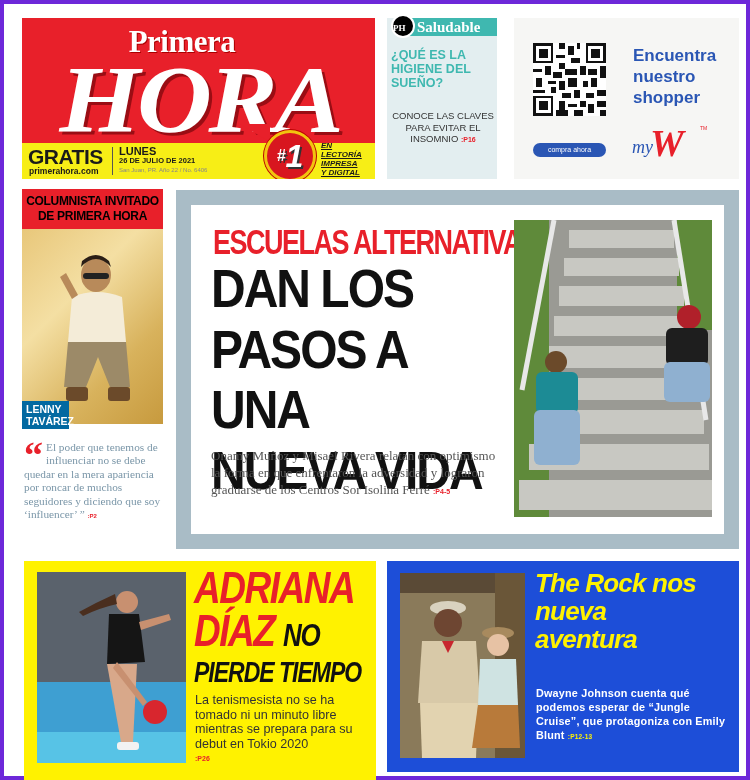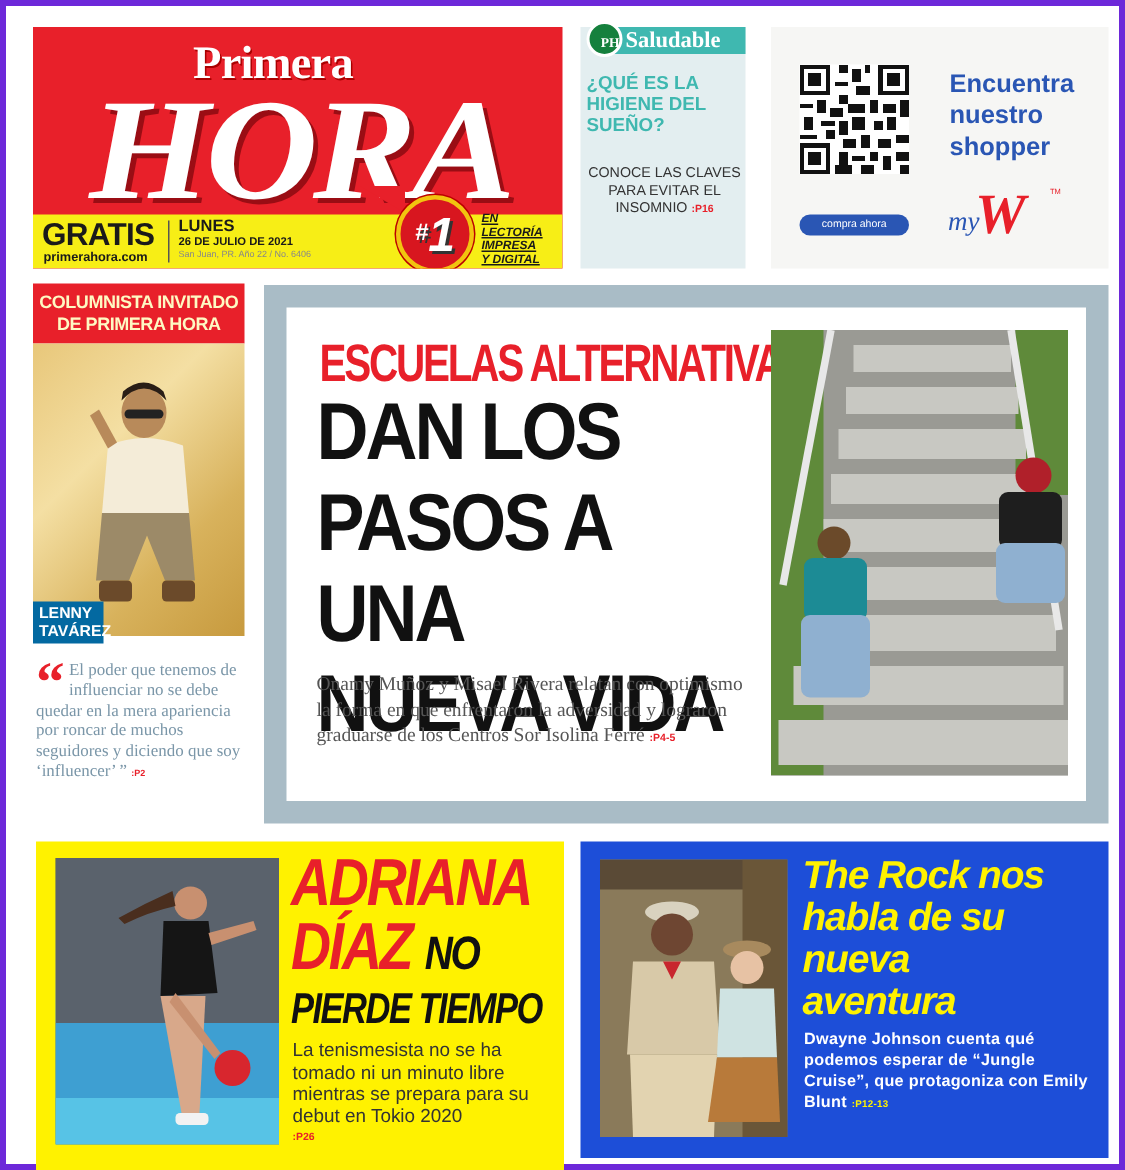--- a/index.html
+++ b/index.html
@@ -19,39 +19,39 @@
   .mh-date { position: absolute; left: 97px; top: 13px; font-size: 7.5px; font-weight: bold; color: #1a1a1a; }
   .mh-edition { position: absolute; left: 97px; top: 24px; font-size: 6px; color: #888; }
   .mh-badge { position: absolute; left: 242px; top: 112px; width: 52px; height: 52px; border-radius: 50%; background: #d8161f; border: 3px solid #f2c40f; display: flex; align-items: center; justify-content: center; color: #fff; font-family: "Liberation Sans", sans-serif; font-weight: bold; font-style: italic; font-size: 32px; text-shadow: 2px 2px 0 #333; box-shadow: 0 0 0 1px #b00; }
   .mh-badge sup { font-size: 16px; vertical-align: top; line-height: 20px; }
   .mh-tail { position: absolute; left: 218px; top: 106px; width: 0; height: 0; border-left: 30px solid transparent; border-top: 18px solid #e8202a; }
   .mh-lectoria { position: absolute; left: 299px; top: 123px; font-size: 8px; font-weight: bold; font-style: italic; color: #1a1a1a; line-height: 9px; text-decoration: underline; }
 
   
   .salud { position: absolute; left: 383px; top: 14px; width: 110px; height: 161px; background: #e3eef0; }
   .salud-head { position: absolute; left: 14px; top: 0; width: 96px; height: 18px; background: #3fb8b0; color: #fff; font-family: "Liberation Serif", serif; font-weight: bold; font-size: 15px; line-height: 18px; padding-left: 4px; }
-  .salud-logo { position: absolute; left: -10px; top: -4px; width: 24px; height: 24px; border-radius: 50%; background: #15803d; color: #fff; font-family: "Liberation Serif", serif; font-size: 9px; font-weight: bold; text-align: right; line-height: 24px; border: 2px solid #fff; }
+  .salud-logo { position: absolute; left: -10px; top: -4px; width: 24px; height: 24px; border-radius: 50%; background: #000000; color: #fff; font-family: "Liberation Serif", serif; font-size: 9px; font-weight: bold; text-align: left; line-height: 24px; border: 2px solid #fff; }
   .salud-q { position: absolute; left: 4px; top: 30px; width: 104px; color: #3fb8b0; font-weight: bold; font-size: 12.5px; line-height: 14px; }
   .salud-sub { position: absolute; left: 4px; top: 92px; width: 104px; text-align: center; color: #333; font-size: 9.5px; line-height: 11.5px; }
   .salud-sub .pg { color: #e8202a; font-weight: bold; font-size: 7px; }
 
   
   .ad { position: absolute; left: 510px; top: 14px; width: 225px; height: 161px; background: #f6f6f4; }
   .ad-qr { position: absolute; left: 19px; top: 25px; width: 73px; height: 73px; background: #fff; }
   .ad-qr svg { width: 73px; height: 73px; }
   .ad-btn { position: absolute; left: 19px; top: 125px; width: 73px; height: 14px; border-radius: 7px; background: #2a56b4; color: #fff; font-size: 7px; text-align: center; line-height: 14px; }
   .ad-text { position: absolute; left: 119px; top: 27px; color: #2a56b4; font-weight: bold; font-size: 17px; line-height: 21px; }
   .ad-logo { position: absolute; left: 118px; top: 105px; height: 40px; width: 90px; }
   .ad-logo .my { position: absolute; left: 0; top: 14px; font-family: "Liberation Serif", serif; font-style: italic; color: #2a56b4; font-size: 18px; }
   .ad-logo .w { position: absolute; left: 18px; top: 0; font-family: "Liberation Serif", serif; font-style: italic; font-weight: bold; color: #e8202a; font-size: 38px; line-height: 40px; }
   .ad-logo .tm { position: absolute; left: 68px; top: 2px; font-size: 5px; color: #e8202a; }
 
   
   .col { position: absolute; left: 18px; top: 185px; width: 141px; height: 360px; }
-  .col-head { position: absolute; left: 0; top: 0; width: 141px; height: 40px; background: #e8202a; color: #fef9c3; font-weight: bold; font-size: 12px; text-align: center; line-height: 15px; padding-top: 5px; letter-spacing: -0.3px; }
+  .col-head { position: absolute; left: 0; top: 0; width: 141px; height: 40px; background: #e8202a; color: #000000; font-weight: bold; font-size: 12px; text-align: center; line-height: 15px; padding-top: 5px; letter-spacing: -0.3px; }
   .col-photo { position: absolute; left: 0; top: 40px; width: 141px; height: 195px; background: linear-gradient(135deg, #e8c77a 0%, #f4dfa3 35%, #d8b25c 70%, #c79a3e 100%); overflow: hidden; }
   .col-photo .figure { position: absolute; left: 32px; top: 18px; width: 80px; height: 170px; }
   .col-name { position: absolute; left: 0; top: 212px; background: #0369a1; color: #fff; font-weight: bold; font-size: 10.5px; line-height: 12px; padding: 2px 4px; width: 47px; }
   .col-quote { position: absolute; left: 2px; top: 252px; width: 139px; color: #7a96a8; font-family: "Liberation Serif", serif; font-size: 11.3px; line-height: 13.4px; }
   .col-quote .mark { color: #e8202a; font-family: "Liberation Serif", serif; font-weight: bold; font-size: 38px; line-height: 20px; float: left; margin-right: 3px; height: 22px; margin-top: 4px; }
   .col-quote .pg { color: #e8202a; font-family: "Liberation Sans", sans-serif; font-weight: bold; font-size: 6px; }
 
   
   .main { position: absolute; left: 172px; top: 186px; width: 563px; height: 359px; background: #a9bcc6; }
   .main-inner { position: absolute; left: 15px; top: 15px; width: 533px; height: 329px; background: #fff; }
@@ -285,21 +285,20 @@
         <path d="M42 68 L48 80 L54 68Z" fill="#c8262e"></path>
         <path d="M20 130 L78 130 L76 185 L22 185Z" fill="#e2d3b0"></path>
         <ellipse cx="98" cy="60" rx="16" ry="6" fill="#a88a5e"></ellipse>
         <circle cx="98" cy="72" r="11" fill="#e7c2a4"></circle>
         <path d="M80 86 L116 86 L118 132 L78 132Z" fill="#cfe3e2"></path>
         <path d="M78 132 L118 132 L120 175 L72 175Z" fill="#b87a3a"></path>
       </svg>
     </div>
     <div class="b-title">
       <div>The Rock nos</div>
-      <div>habla de su</div>
       <div>nueva</div>
       <div>aventura</div>
     </div>
     <div class="b-deck">
       <span>Dwayne Johnson cuenta qué podemos esperar de “Jungle Cruise”, que protagoniza con Emily Blunt</span>
       <span class="pg">:P12-13</span>
     </div>
   </div>
 
 </div>

